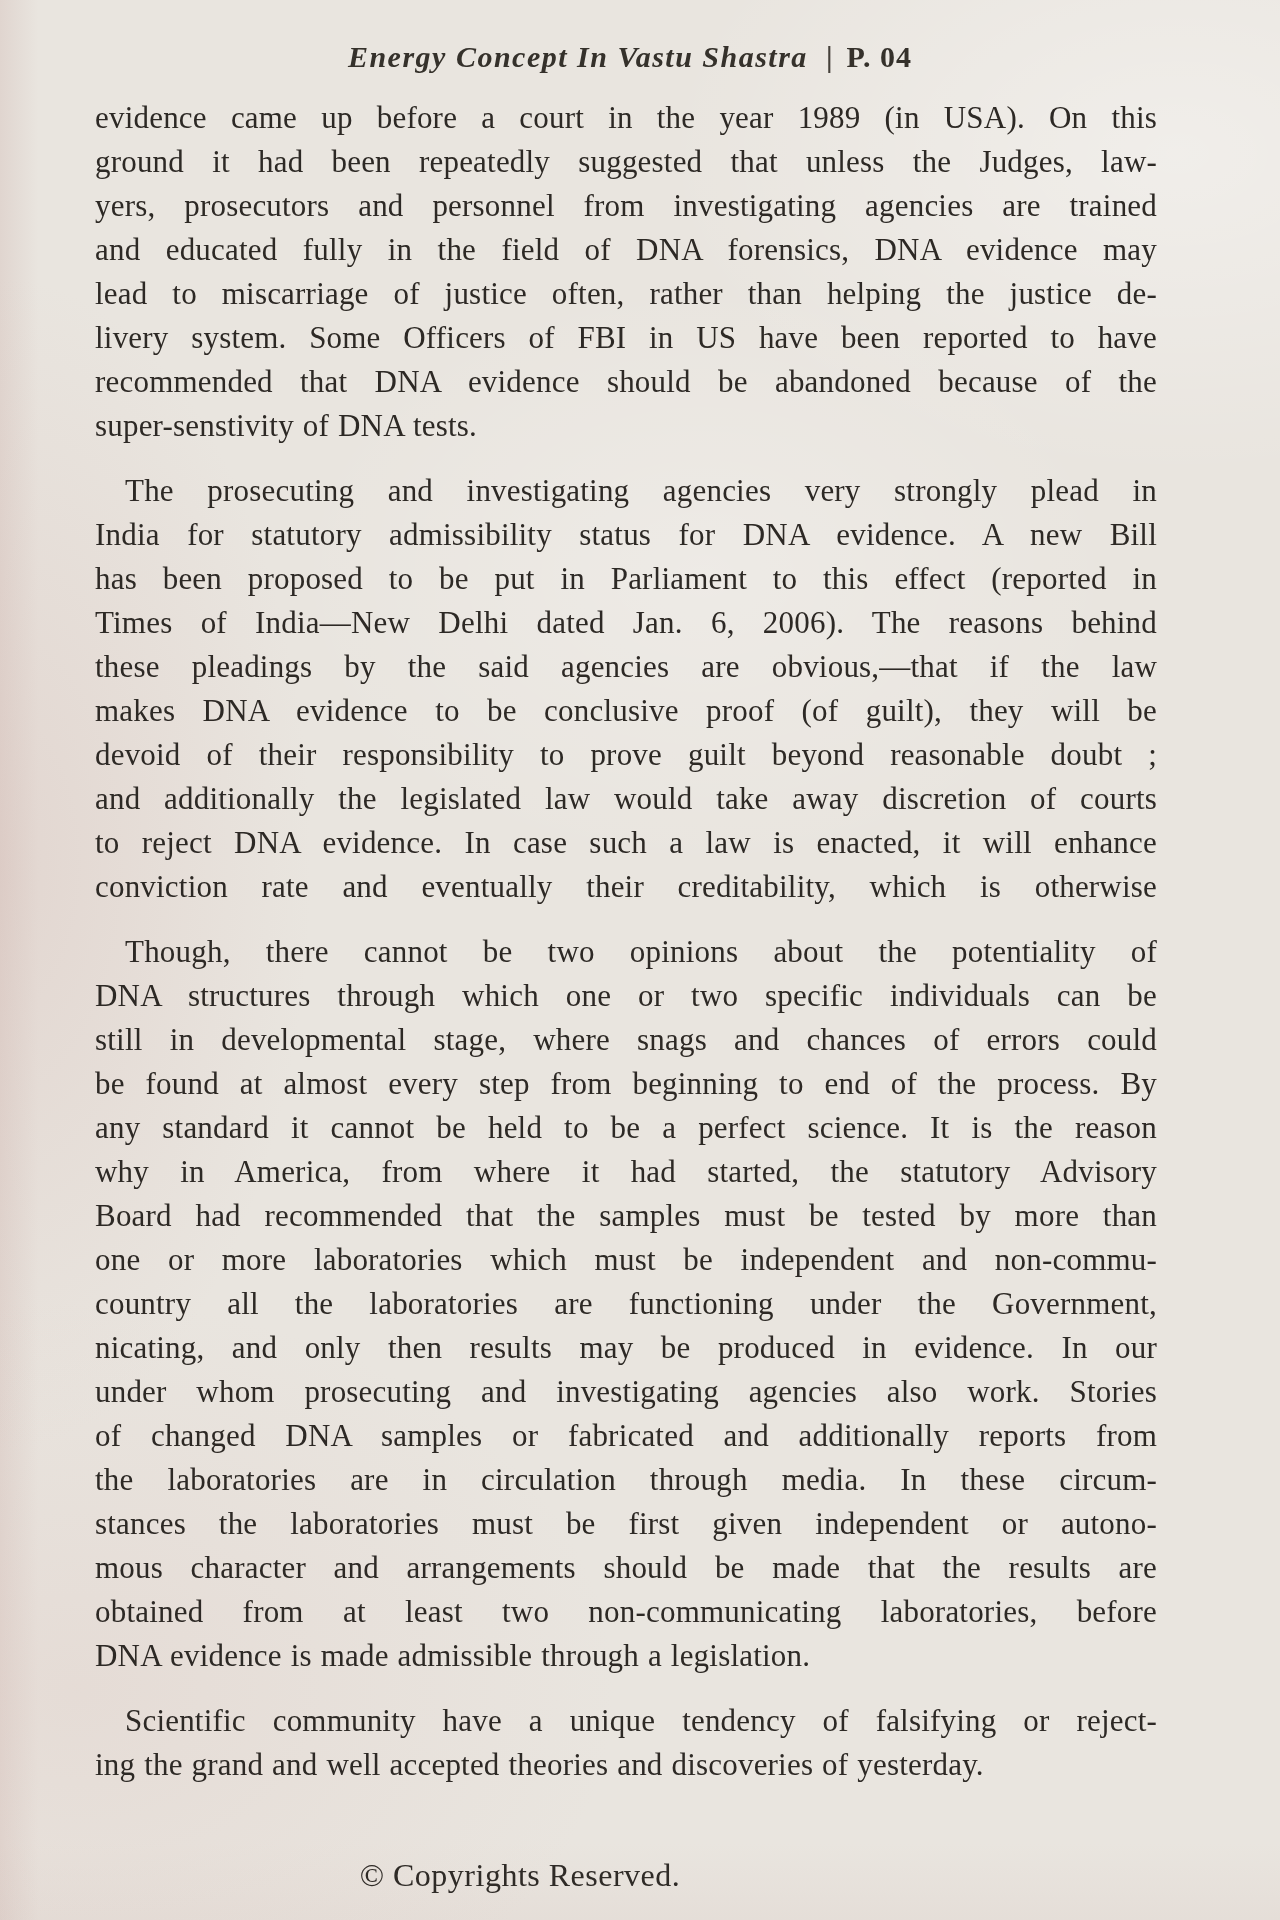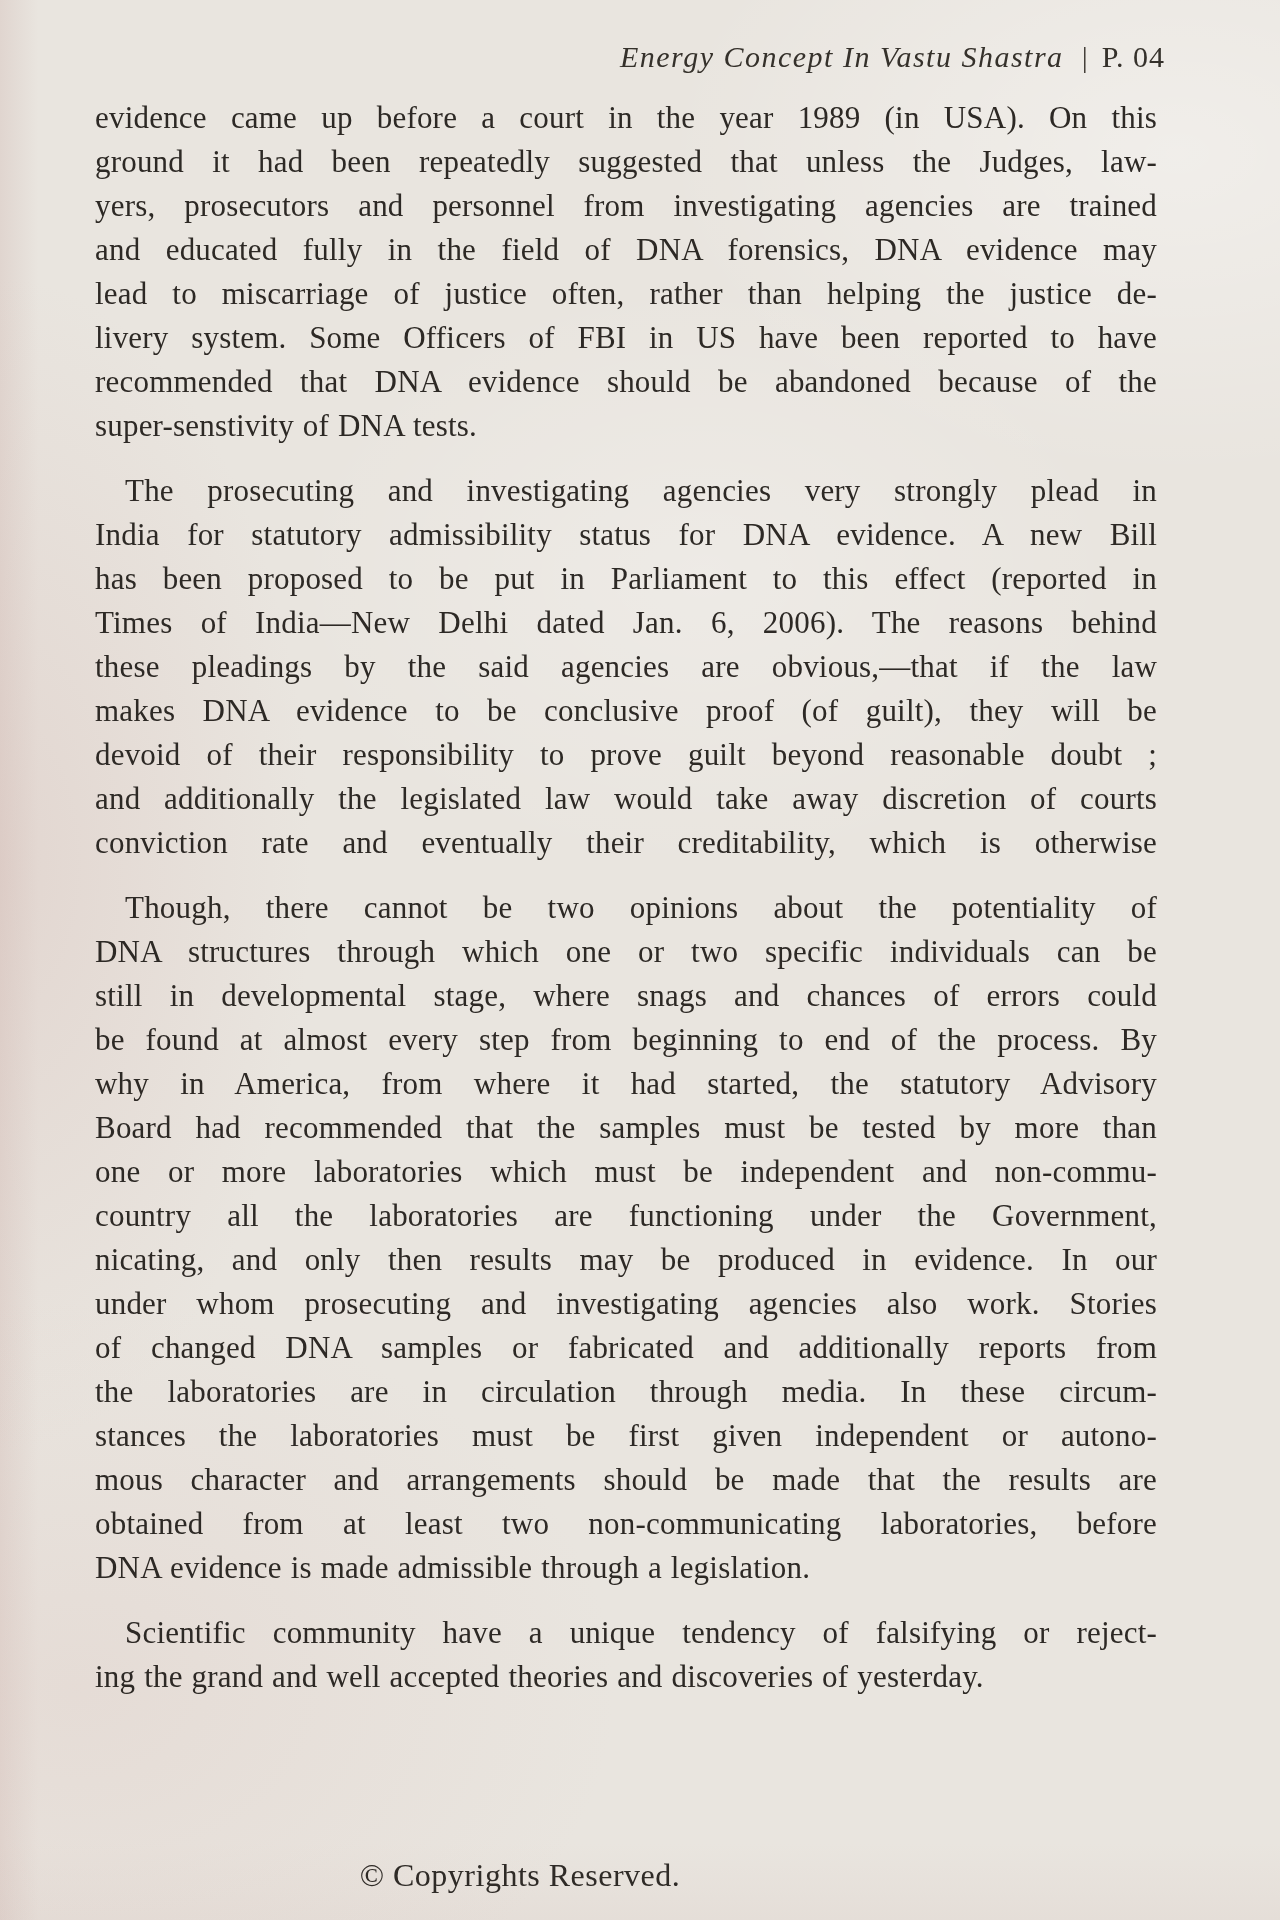--- a/index.html
+++ b/index.html
@@ -24,25 +24,26 @@
   }
   .page {
     position: absolute;
     inset: 0;
   }
   .header {
     position: absolute;
     top: 38px;
     left: 95px;
     width: 1070px;
-    text-align: right;
+    text-align: center;
     font-size: 30px;
     line-height: 38px;
     color: #35312b;
     white-space: nowrap;
+    font-weight: bold;
   }
   .header .title {
     font-style: italic;
     letter-spacing: 1.5px;
   }
   .header .sep {
     display: inline-block;
     margin: 0 14px 0 18px;
     font-style: normal;
     color: #45403a;
@@ -112,27 +113,29 @@
       </div>
       <div class="para">
         <div class="line indent">The prosecuting and investigating agencies very strongly plead in</div>
         <div class="line">India for statutory admissibility status for DNA evidence. A new Bill</div>
         <div class="line">has been proposed to be put in Parliament to this effect (reported in</div>
         <div class="line">Times of India—New Delhi dated Jan. 6, 2006). The reasons behind</div>
         <div class="line">these pleadings by the said agencies are obvious,—that if the law</div>
         <div class="line">makes DNA evidence to be conclusive proof (of guilt), they will be</div>
         <div class="line">devoid of their responsibility to prove guilt beyond reasonable doubt ;</div>
         <div class="line">and additionally the legislated law would take away discretion of courts</div>
+        <div class="line">to reject DNA evidence. In case such a law is enacted, it will enhance</div>
         <div class="line">conviction rate and eventually their creditability, which is otherwise</div>
       </div>
       <div class="para">
         <div class="line indent">Though, there cannot be two opinions about the potentiality of</div>
         <div class="line">DNA structures through which one or two specific individuals can be</div>
         <div class="line">still in developmental stage, where snags and chances of errors could</div>
         <div class="line">be found at almost every step from beginning to end of the process. By</div>
+        <div class="line">any standard it cannot be held to be a perfect science. It is the reason</div>
         <div class="line">why in America, from where it had started, the statutory Advisory</div>
         <div class="line">Board had recommended that the samples must be tested by more than</div>
         <div class="line">one or more laboratories which must be independent and non-commu-</div>
         <div class="line">country all the laboratories are functioning under the Government,</div>
         <div class="line">nicating, and only then results may be produced in evidence. In our</div>
         <div class="line">under whom prosecuting and investigating agencies also work. Stories</div>
         <div class="line">of changed DNA samples or fabricated and additionally reports from</div>
         <div class="line">the laboratories are in circulation through media. In these circum-</div>
         <div class="line">stances the laboratories must be first given independent or autono-</div>
         <div class="line">mous character and arrangements should be made that the results are</div>

